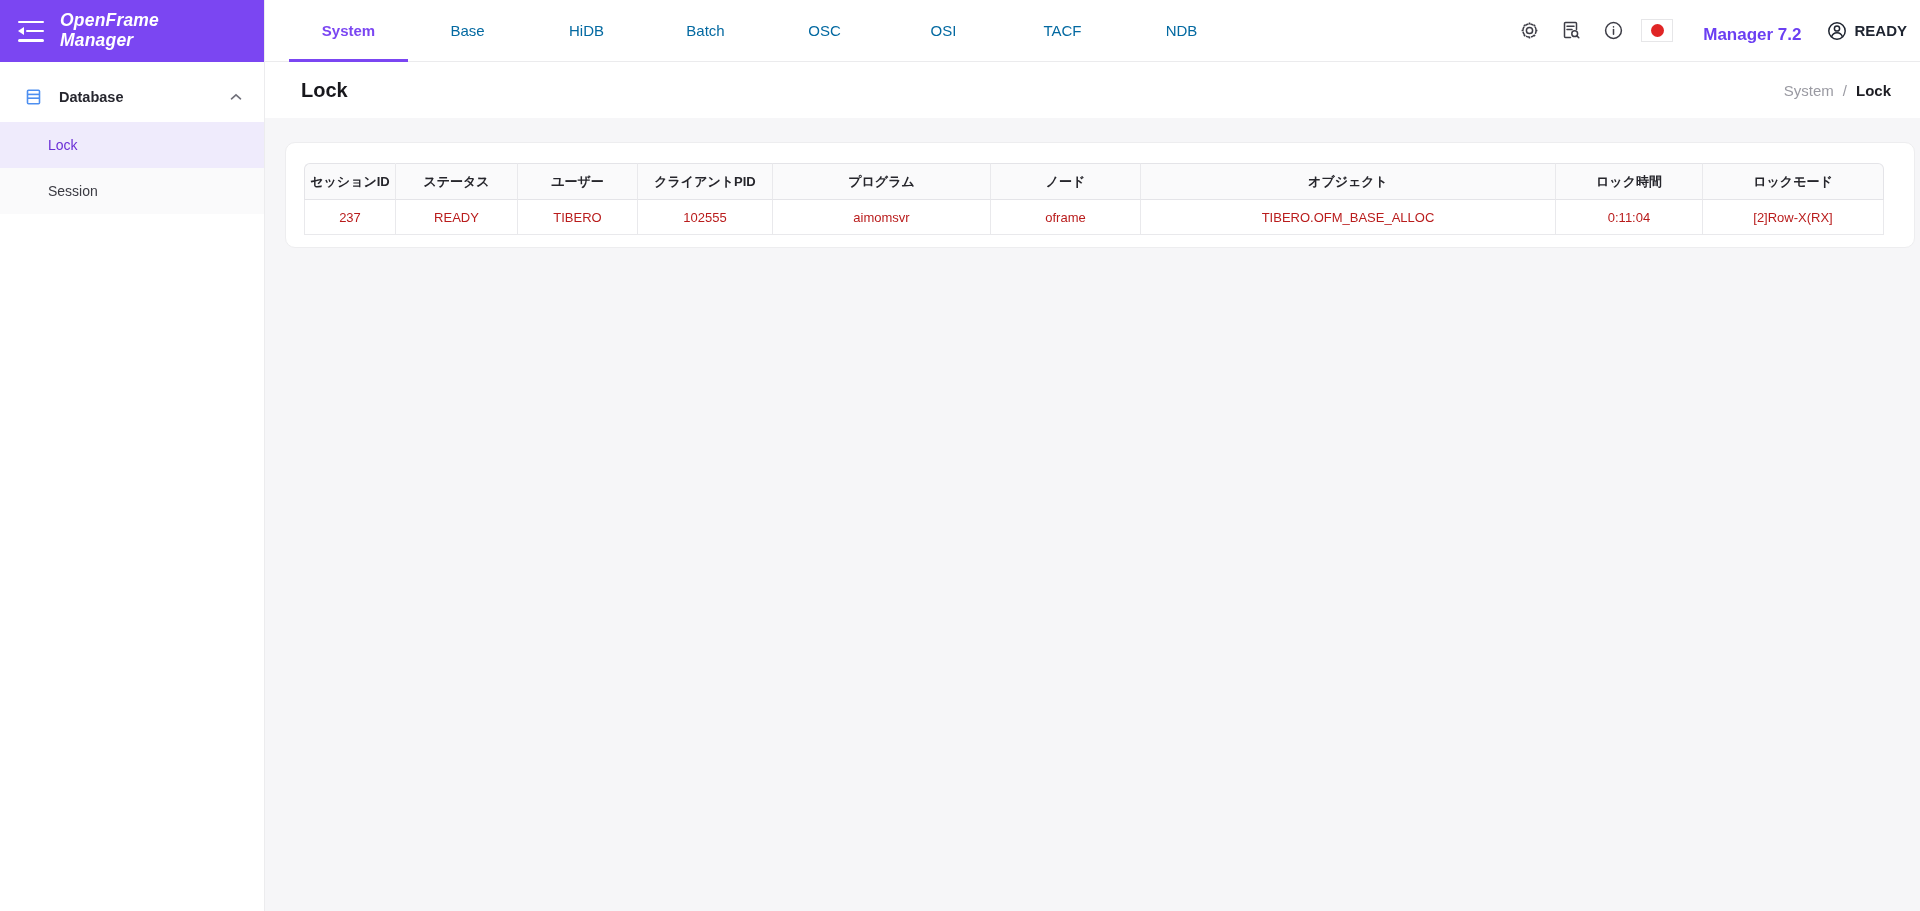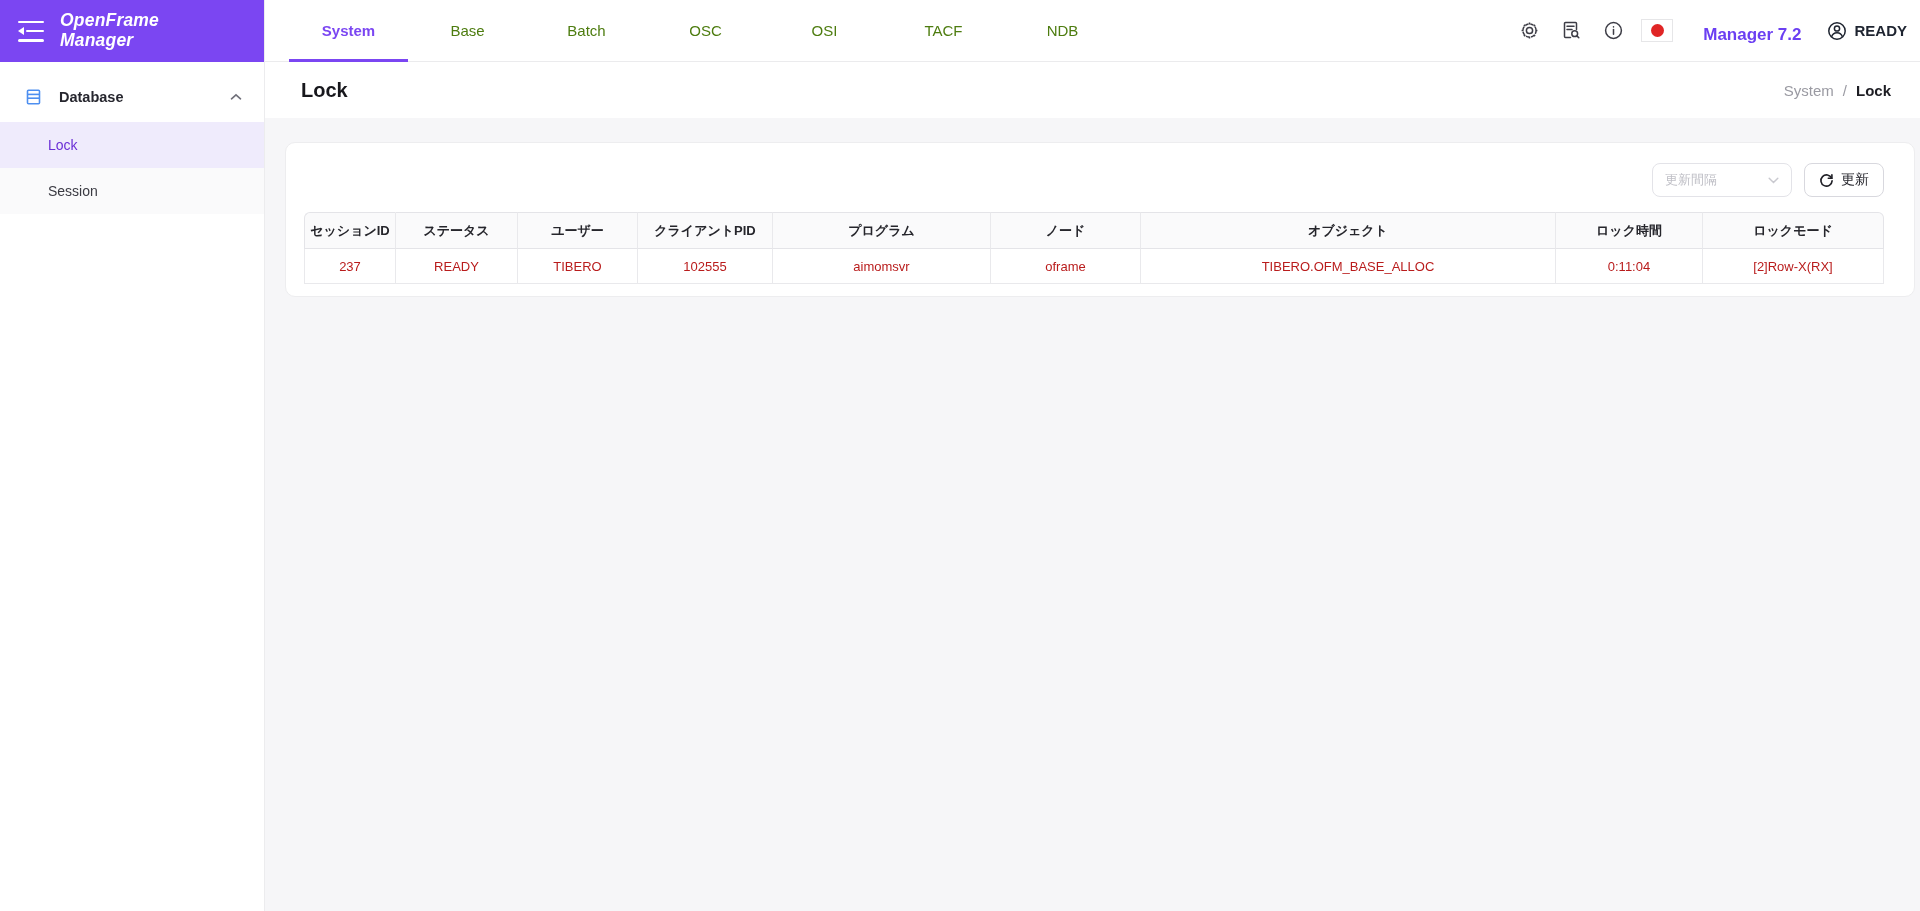--- a/index.html
+++ b/index.html
@@ -19,21 +19,21 @@
   .menu-head { height:50px; display:flex; align-items:center; padding:0 22px 0 26px; gap:18px; cursor:pointer; }
   .menu-head .label { font-size:14.5px; font-weight:bold; color:#26262E; flex:1; }
   .menu-item { height:46px; display:flex; align-items:center; padding-left:48px; font-size:14px; color:#3A3A42; cursor:pointer; }
   .menu-item.active { background:#EFEBFC; color:#6B2FD6; }
   .menu-item.plain { background:#FAFAFB; }
 
   
   .main { flex:1; display:flex; flex-direction:column; height:100%; }
   .topbar { height:62px; background:#fff; border-bottom:1px solid #EBEBED; display:flex; align-items:center; padding-right:28px; }
   .tabs { display:flex; height:100%; margin-left:24px; }
-  .tab { width:119px; height:100%; display:flex; align-items:center; justify-content:center; font-size:15px; color:#4d7c0f; cursor:pointer; position:relative; }
+  .tab { width:119px; height:100%; display:flex; align-items:center; justify-content:center; font-size:15px; color:#0369a1; cursor:pointer; position:relative; }
   .tab.active { color:#7B46F2; font-weight:bold; }
   .tab.active::after { content:""; position:absolute; left:0; right:0; bottom:-1px; height:3px; background:#7B46F2; }
   .top-spacer { flex:1; }
   .icon-btn { width:36px; height:36px; display:flex; align-items:center; justify-content:center; color:#3D3D46; cursor:pointer; margin-left:6px; }
   .flag { width:32px; height:23px; border:1px solid #E6E6E8; background:#fff; display:flex; align-items:center; justify-content:center; margin-left:10px; cursor:pointer; }
   .flag .dot { width:13px; height:13px; border-radius:50%; background:#E02525; }
   .version { font-size:17px; font-weight:bold; color:#6B3FF2; margin:8px 26px 0 30px; white-space:nowrap; }
   .user { display:flex; align-items:center; gap:7px; font-size:15px; font-weight:bold; color:#1E2430; cursor:pointer; }
 
   .titlebar { height:56px; background:#fff; display:flex; align-items:center; justify-content:space-between; padding:0 44px 0 36px; }
@@ -101,20 +101,21 @@
       </div>
     </nav>
   </aside>
 
   <div class="main">
 
     <header class="topbar">
       <div class="tabs">
         <div class="tab active">System</div>
         <div class="tab">Base</div>
+        <div class="tab">HiDB</div>
         <div class="tab">Batch</div>
         <div class="tab">OSC</div>
         <div class="tab">OSI</div>
         <div class="tab">TACF</div>
         <div class="tab">NDB</div>
       </div>
       <div class="top-spacer"></div>
 
       <div class="icon-btn">
         <svg width="19" height="19" viewBox="0 0 19 19" fill="none" stroke="#3D3D46" stroke-width="1.5">
@@ -159,39 +160,20 @@
       <h1 class="page-title">Lock</h1>
       <div class="breadcrumb">
         <span>System</span>
         <span>/</span>
         <span class="current">Lock</span>
       </div>
     </div>
 
     <div class="content">
       <div class="card">
-        <div class="controls">
-          <div class="select">
-            <span>更新間隔</span>
-            <span>
-              <svg width="11" height="7" viewBox="0 0 11 7" fill="none" stroke="#C9C9CF" stroke-width="1.5" stroke-linecap="round">
-                <polyline points="1.2,1.3 5.5,5.5 9.8,1.3"></polyline>
-              </svg>
-            </span>
-          </div>
-          <button class="btn">
-            <span>
-              <svg width="15" height="15" viewBox="0 0 15 15" fill="none" stroke="#1F1F26" stroke-width="1.6" stroke-linecap="round">
-                <path d="M12.6 5.2 A5.6 5.6 0 1 0 13.1 7.9"></path>
-                <polyline points="12.9,1.7 12.9,5.3 9.3,5.3" fill="none"></polyline>
-              </svg>
-            </span>
-            <span>更新</span>
-          </button>
-        </div>
 
         <table>
           <colgroup>
             <col style="width:92px">
               <col style="width:122px">
               <col style="width:120px">
               <col style="width:135px">
               <col style="width:218px">
               <col style="width:150px">
               <col style="width:415px">

